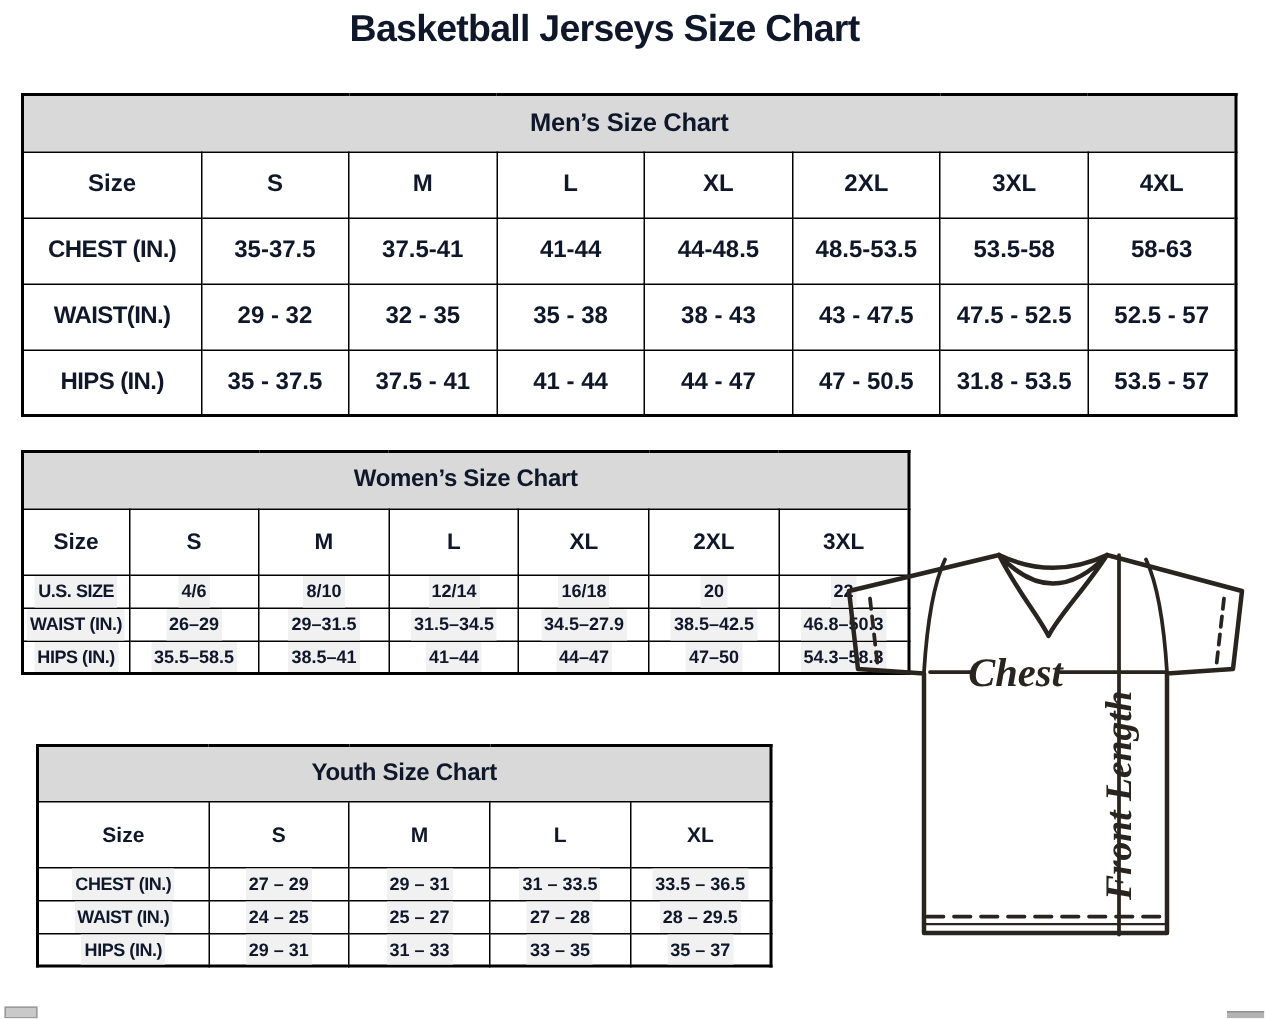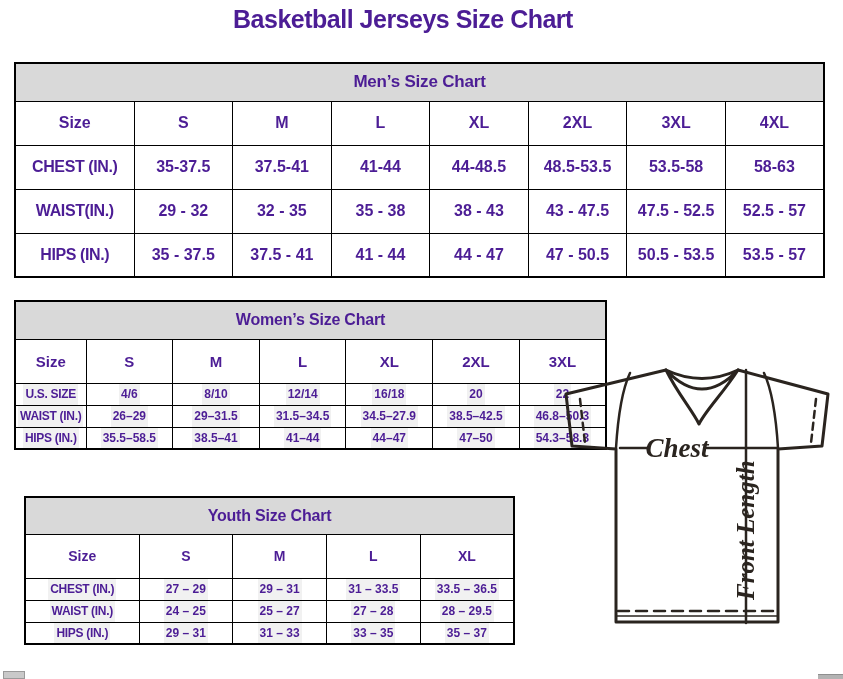--- a/index.html
+++ b/index.html
@@ -1,18 +1,18 @@
 <!DOCTYPE html>
 <html><head>
 <meta charset="utf-8">
 <style>
   html, body { margin:0; padding:0; background:#ffffff; }
   .canvas {
     position:relative; width:843px; height:679px; background:#ffffff;
-    font-family:"Liberation Sans", sans-serif; color:#4c1d95; overflow:hidden;
+    font-family:"Liberation Sans", sans-serif; color:#0f172a; overflow:hidden;
   }
   .page-title {
     position:absolute; top:5px; left:0; width:806px; text-align:center;
     font-size:25px; font-weight:bold; letter-spacing:-0.5px;
   }
   .szt { position:absolute; }
   .szt table { width:100%; border-collapse:collapse; table-layout:fixed; border:2px solid #000; }
   .szt th, .szt td {
     border:1px solid #000; text-align:center; vertical-align:middle;
     padding:0; font-weight:bold; overflow:hidden; white-space:nowrap;
@@ -104,21 +104,21 @@
         <td>47.5 - 52.5</td>
         <td>52.5 - 57</td>
       </tr>
       <tr class="data-row">
         <td class="row-label">HIPS (IN.)</td>
         <td>35 - 37.5</td>
         <td>37.5 - 41</td>
         <td>41 - 44</td>
         <td>44 - 47</td>
         <td>47 - 50.5</td>
-        <td>50.5 - 53.5</td>
+        <td>31.8 - 53.5</td>
         <td>53.5 - 57</td>
       </tr>
     </tbody>
       </table>
   </div>
 
   <div class="szt womens" style="left:14px; top:300px; width:593px;">
     <table>
       <colgroup>
           <col style="width:71px">

